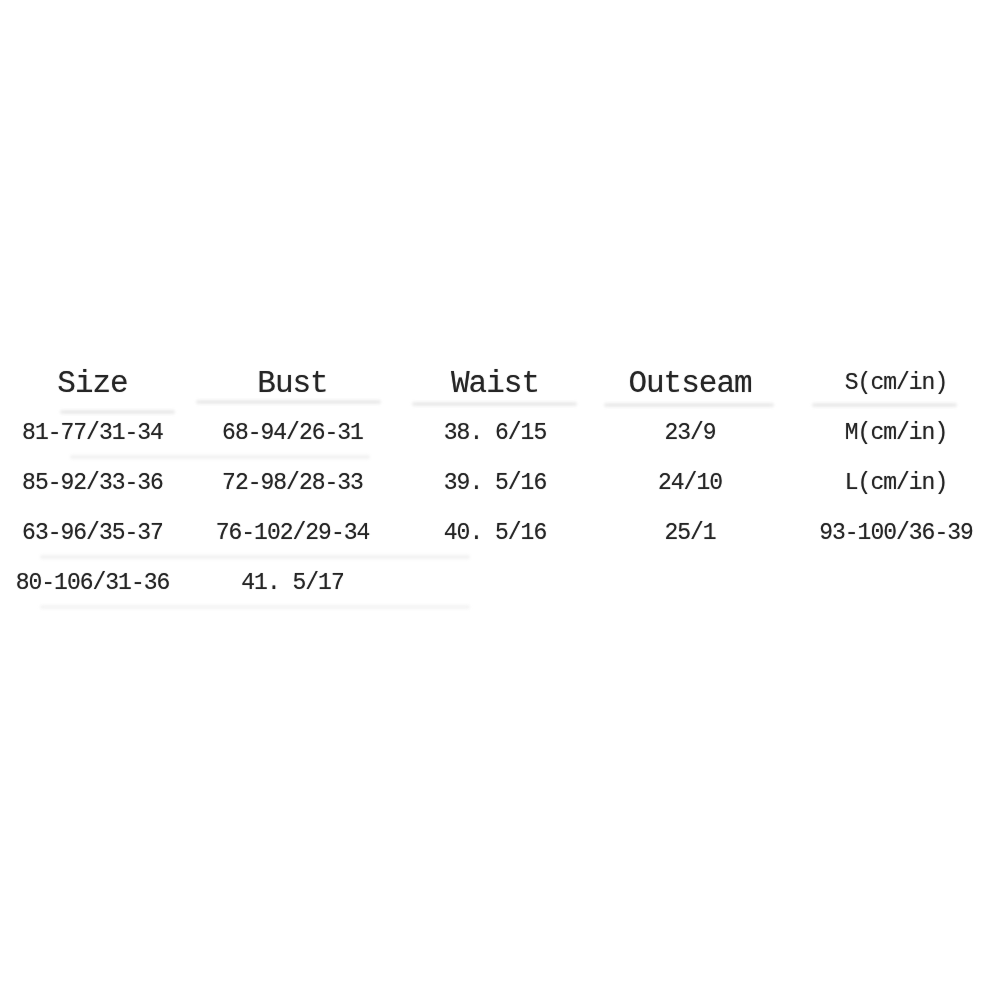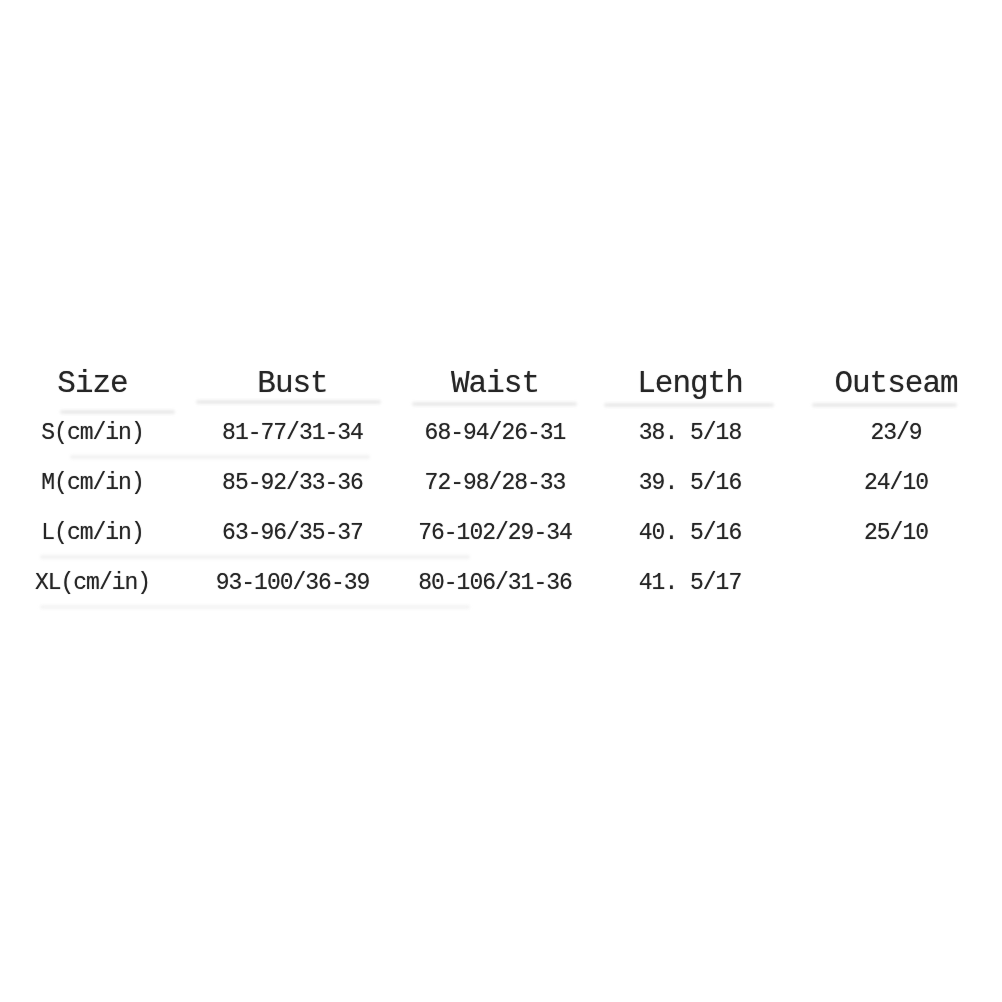--- a/index.html
+++ b/index.html
@@ -56,42 +56,40 @@
   .sm8 { top: 605px; left: 40px;  width: 430px; opacity: 0.3; }
 </style>
 </head>
 <body>
 
 <div class="size-table">
 
   <div class="cell header">Size</div>
   <div class="cell header">Bust</div>
   <div class="cell header">Waist</div>
-  <div class="cell header">Length</div>
   <div class="cell header">Outseam</div>
 
   <div class="cell">S(cm/in)</div>
   <div class="cell">81-77/31-34</div>
   <div class="cell">68-94/26-31</div>
-  <div class="cell">38. 5/18</div>
+  <div class="cell">38. 6/15</div>
   <div class="cell">23/9</div>
 
   <div class="cell">M(cm/in)</div>
   <div class="cell">85-92/33-36</div>
   <div class="cell">72-98/28-33</div>
   <div class="cell">39. 5/16</div>
   <div class="cell">24/10</div>
 
   <div class="cell">L(cm/in)</div>
   <div class="cell">63-96/35-37</div>
   <div class="cell">76-102/29-34</div>
   <div class="cell">40. 5/16</div>
-  <div class="cell">25/10</div>
+  <div class="cell">25/1</div>
 
-  <div class="cell">XL(cm/in)</div>
   <div class="cell">93-100/36-39</div>
   <div class="cell">80-106/31-36</div>
   <div class="cell">41. 5/17</div>
 </div>
 
 <div class="smudge sm1"></div>
 <div class="smudge sm2"></div>
 <div class="smudge sm3"></div>
 <div class="smudge sm4"></div>
 <div class="smudge sm5"></div>

